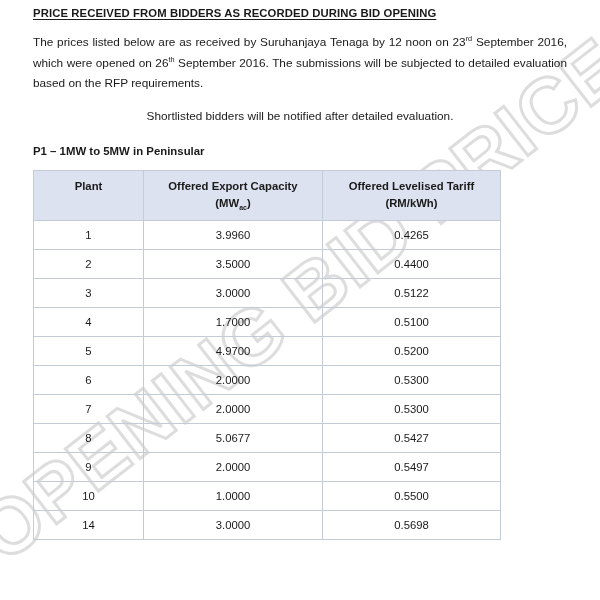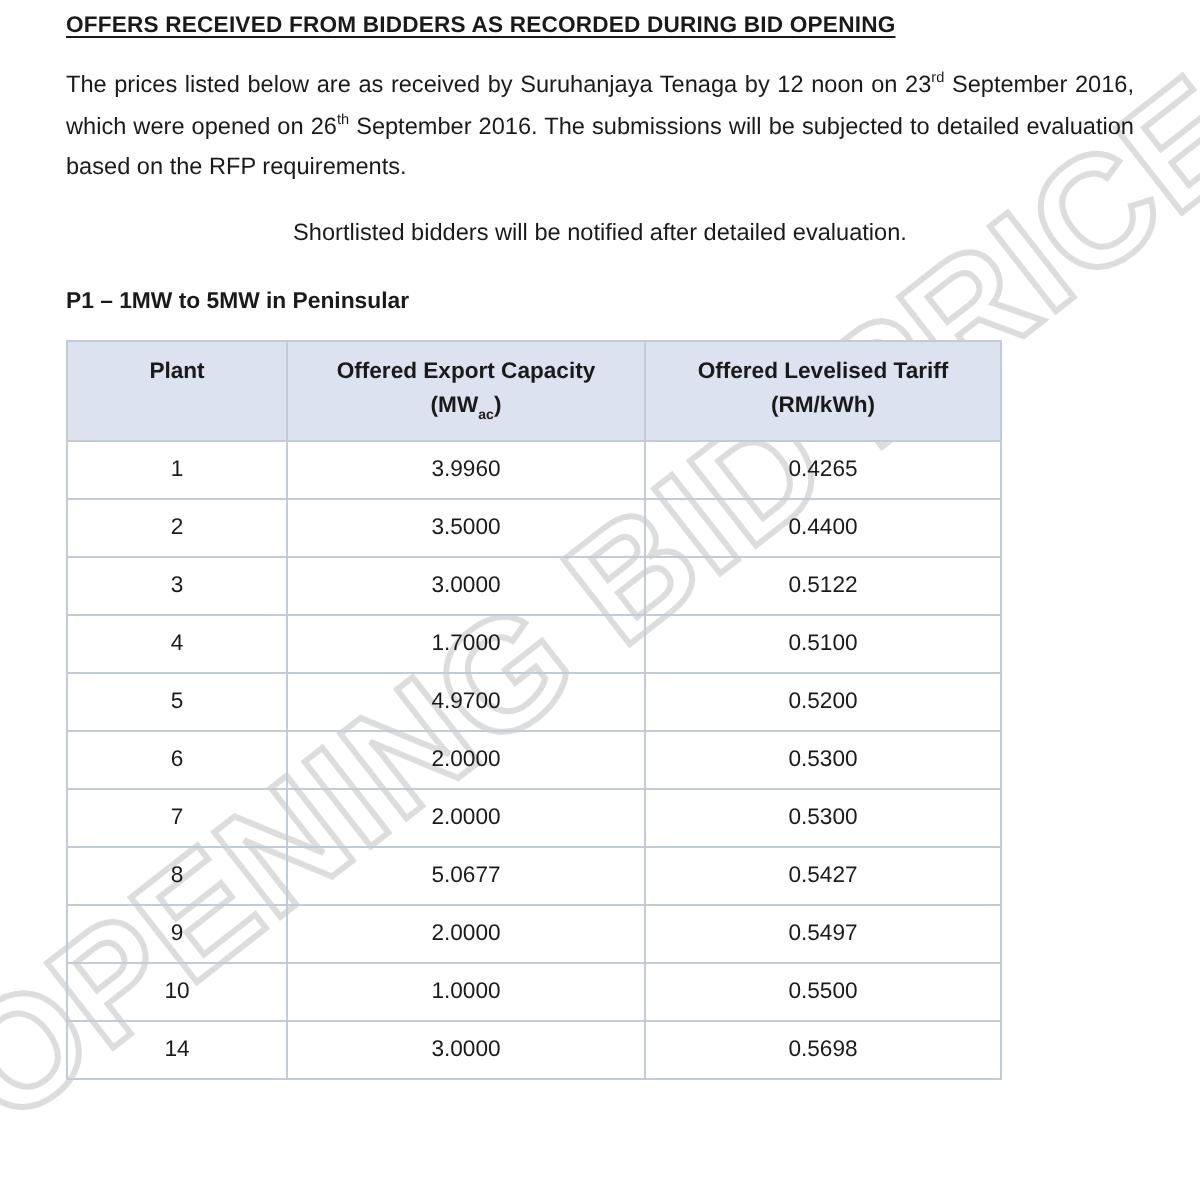--- a/index.html
+++ b/index.html
@@ -129,21 +129,21 @@
 </style>
 </head>
 <body>
 
 <div id="watermark-layer">
   <div id="watermark-text">OPENING BID PRICE</div>
 </div>
 
 <div id="page">
 
-  <div id="doc-title">OFFERS RECEIVED FROM BIDDERS AS RECORDED DURING BID OPENING</div>
+  <div id="doc-title">PRICE RECEIVED FROM BIDDERS AS RECORDED DURING BID OPENING</div>
 
   <p class="body-para"><span>The prices listed below are as received by Suruhanjaya Tenaga by 12 noon on 23</span><sup>rd</sup><span> September 2016, which were opened on 26</span><sup>th</sup><span> September 2016. The submissions will be subjected to detailed evaluation based on the RFP requirements.</span></p>
 
   <p class="body-para no-justify">Shortlisted bidders will be notified after detailed evaluation.</p>
 
   <div id="section-heading">P1 – 1MW to 5MW in Peninsular</div>
 
   <table id="bid-table">
     <colgroup>
       <col class="c1">

